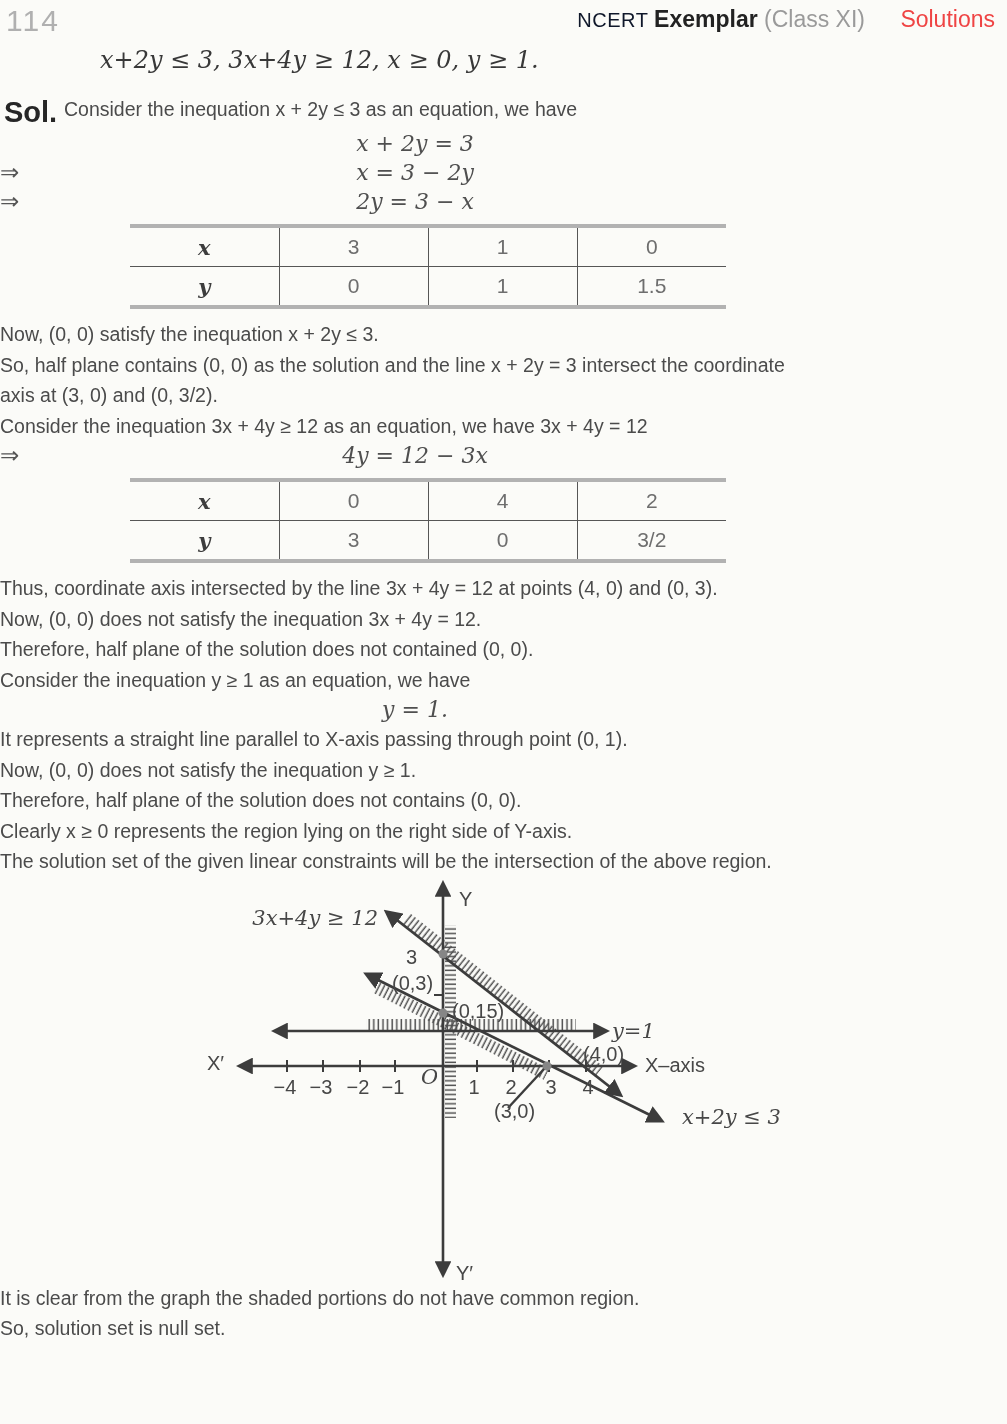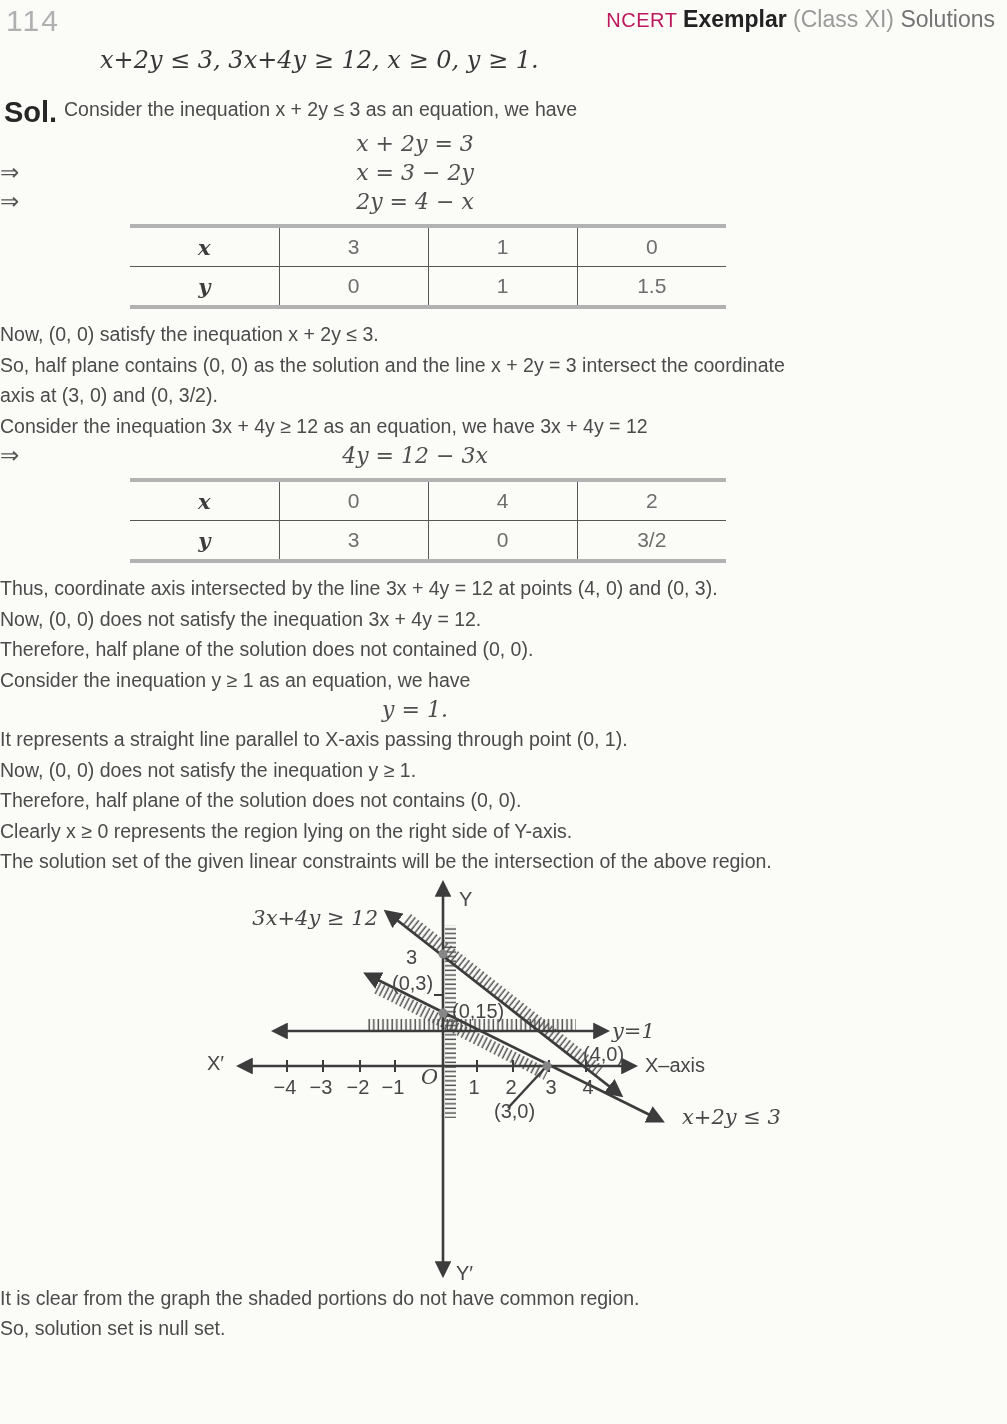--- a/index.html
+++ b/index.html
@@ -2,24 +2,24 @@
 <html><head>
 <meta charset="utf-8">
 <style>
   html,body{margin:0;padding:0;background:#fbfbf8;}
   .page{position:relative;width:1007px;height:1424px;overflow:hidden;
         font-family:"Liberation Sans",sans-serif;color:#4b4b4b;}
   
   .header{display:flex;justify-content:space-between;align-items:flex-start;padding:4px 12px 0 6px;}
   .pageno{font-size:30px;color:#b0b0b0;letter-spacing:2px;}
   .htitle{font-size:23px;color:#4a4a4a;padding-top:2px;}
-  .h-ncert{font-size:20px;color:#be185d;letter-spacing:.5px;}
+  .h-ncert{font-size:20px;color:#0f172a;letter-spacing:.5px;}
   .h-bold{font-weight:bold;color:#222;}
   .h-gray{color:#9a9a9a;}
-  .h-sol{color:#737373;}
+  .h-sol{color:#ef4444;margin-left:29px;}
   
   .qrow{display:flex;margin:50px 8px 0 4px;}
   .qlabel{display:block;font-weight:bold;font-size:24px;color:#2b2b2b;white-space:nowrap;line-height:30px;}
   .qlabel::first-letter{font-size:46px;font-family:"DejaVu Serif",serif;color:#8f8f8f;line-height:.8;}
   .qtext{font-weight:bold;font-size:21.5px;color:#2e2e2e;margin-left:12px;word-spacing:12px;line-height:30px;padding-top:4px;}
   .qmath{margin:8px 0 0 100px;font-family:"DejaVu Serif",serif;font-style:italic;font-size:24px;color:#383838;}
   
   .solrow{display:flex;margin-top:22px;}
   .sol-label{width:64px;font-weight:bold;font-size:29px;color:#262626;padding-left:4px;box-sizing:border-box;}
   .sol-first{font-size:19.5px;color:#4b4b4b;padding-top:2px;}
@@ -56,21 +56,21 @@
   <div class="qmath">x+2y ≤ 3, 3x+4y ≥ 12, x ≥ 0, y ≥ 1.</div>
 
   <div class="solrow">
     <span class="sol-label">Sol.</span>
     <span class="sol-first">Consider the inequation x + 2y ≤ 3 as an equation, we have</span>
   </div>
 
   <div class="content">
     <div class="eq">x + 2y = 3</div>
     <div class="eq"><span class="arr">⇒</span><span>x = 3 − 2y</span></div>
-    <div class="eq"><span class="arr">⇒</span><span>2y = 4 − x</span></div>
+    <div class="eq"><span class="arr">⇒</span><span>2y = 3 − x</span></div>
 
     <table class="vtable">
       <tbody>
           <tr>
         <td>x</td>
         <td>3</td>
         <td>1</td>
         <td>0</td>
       </tr>
       <tr>

